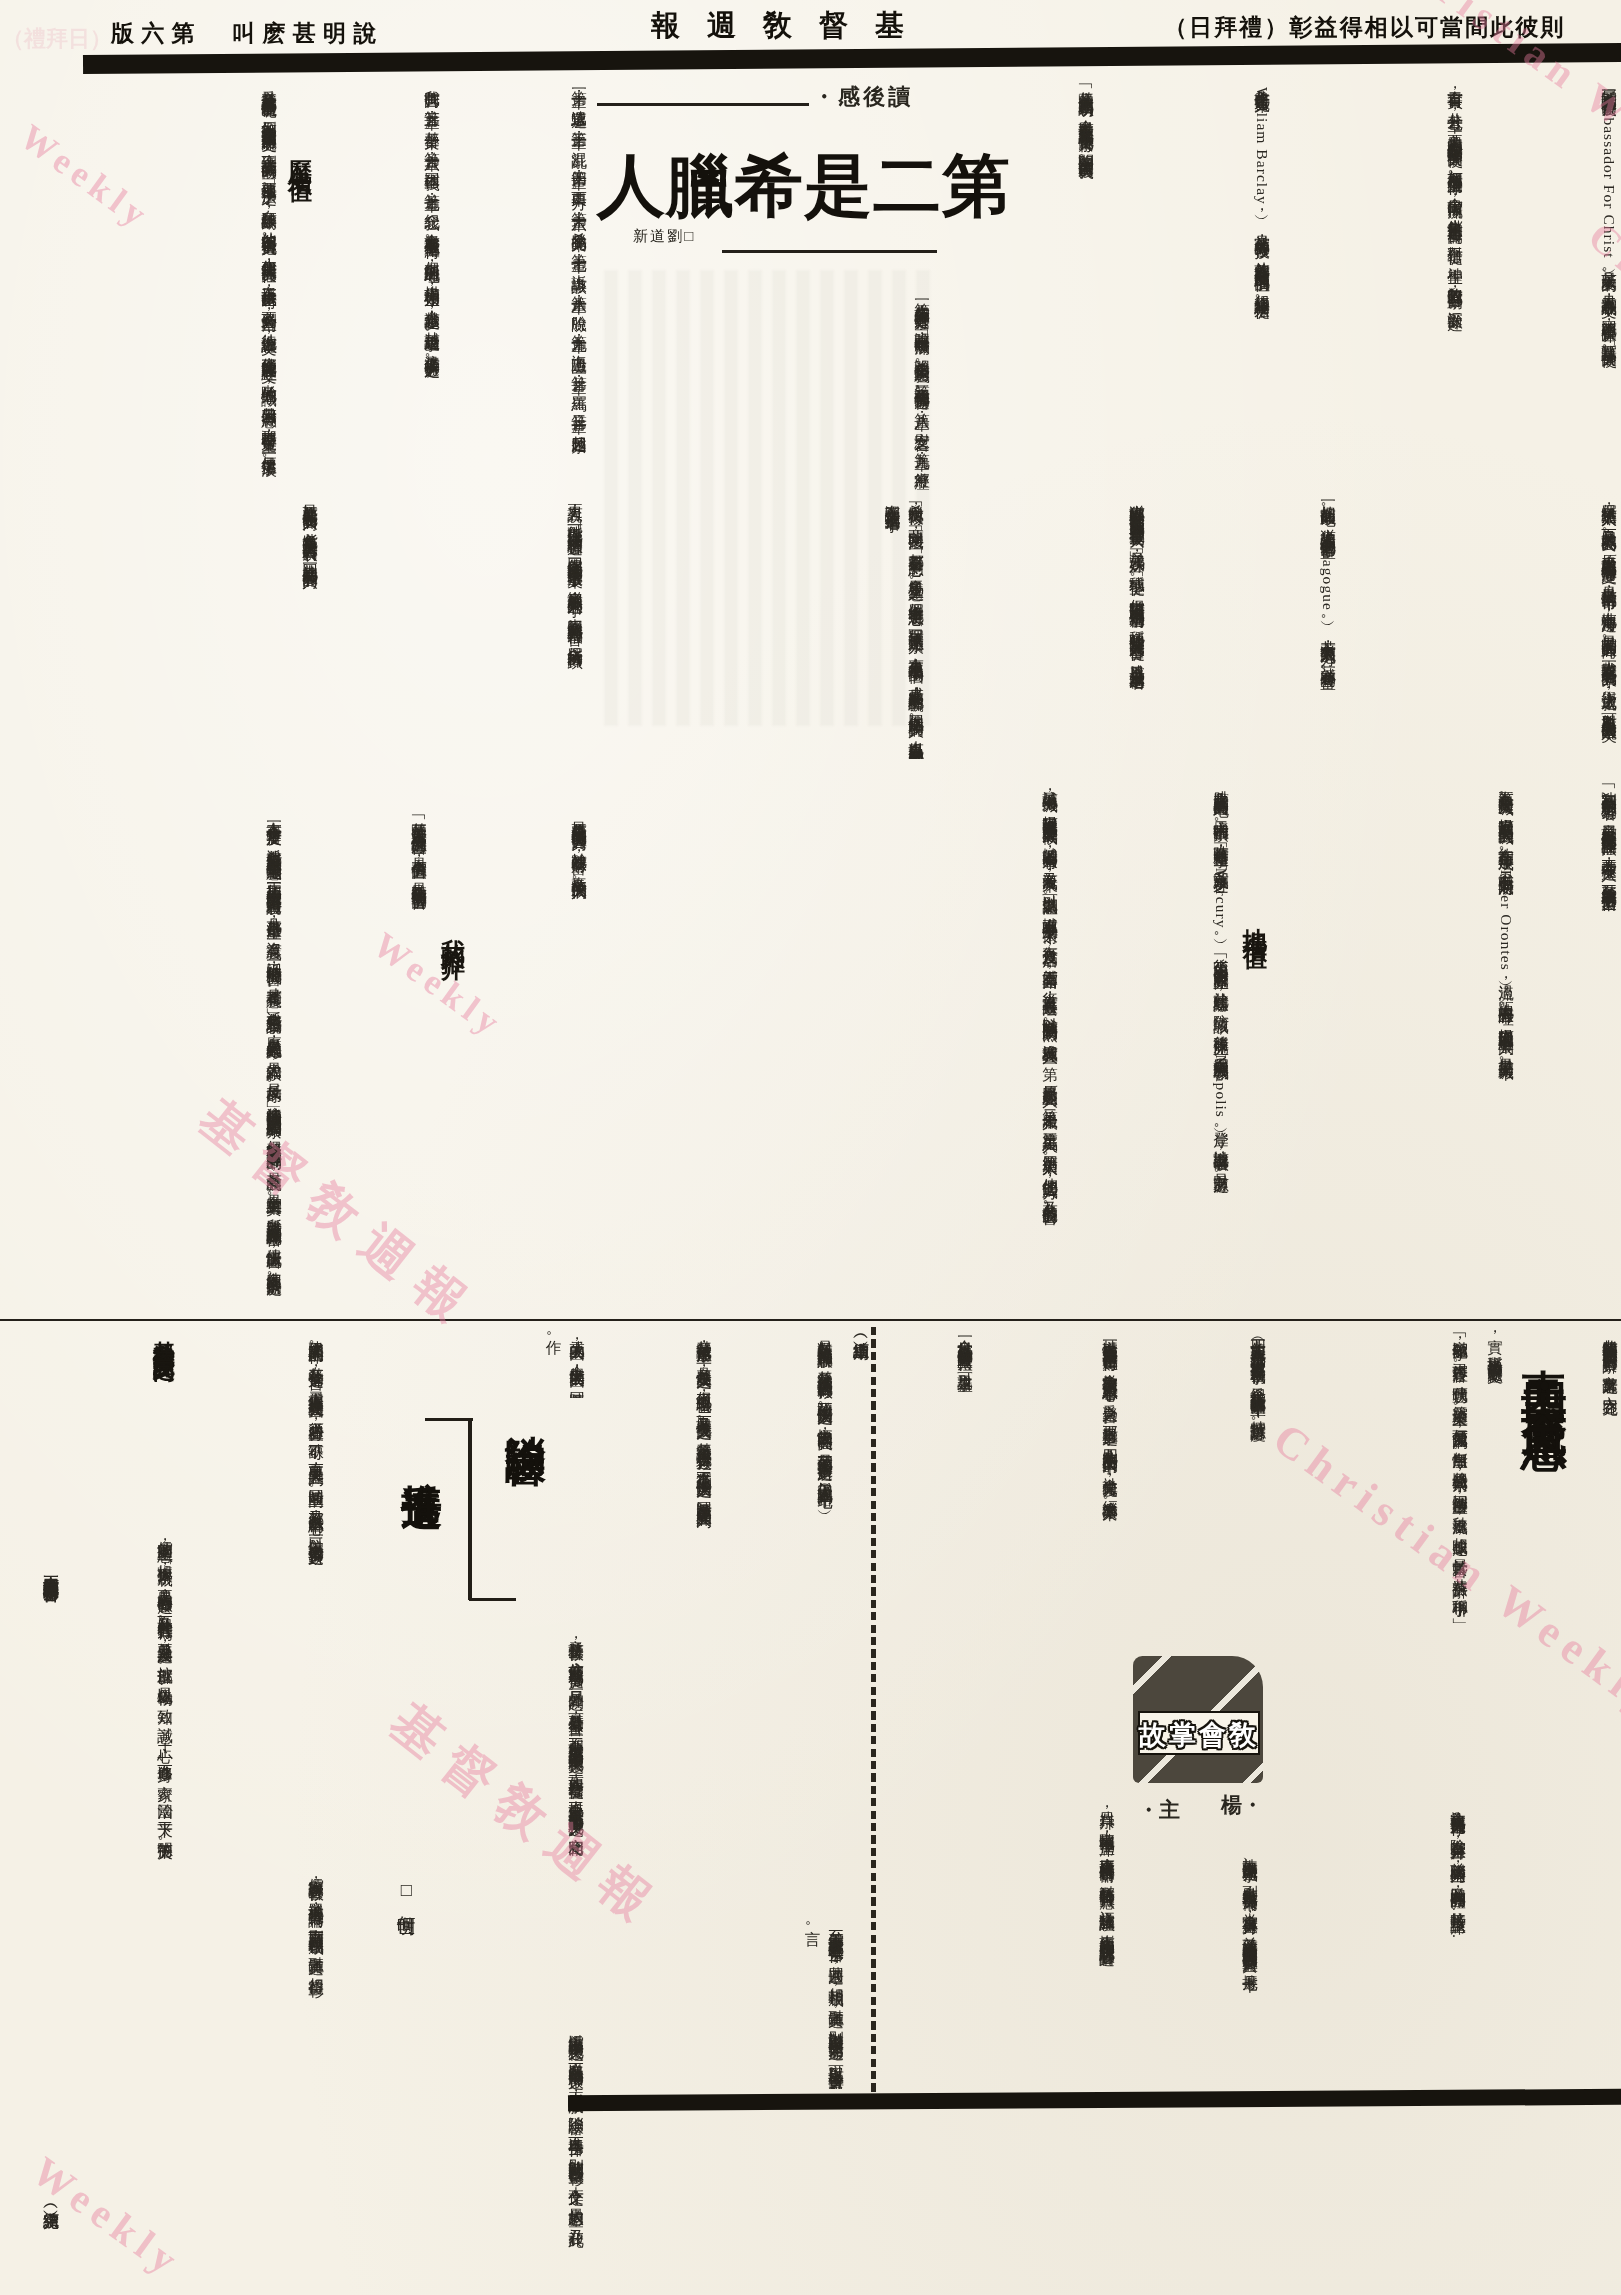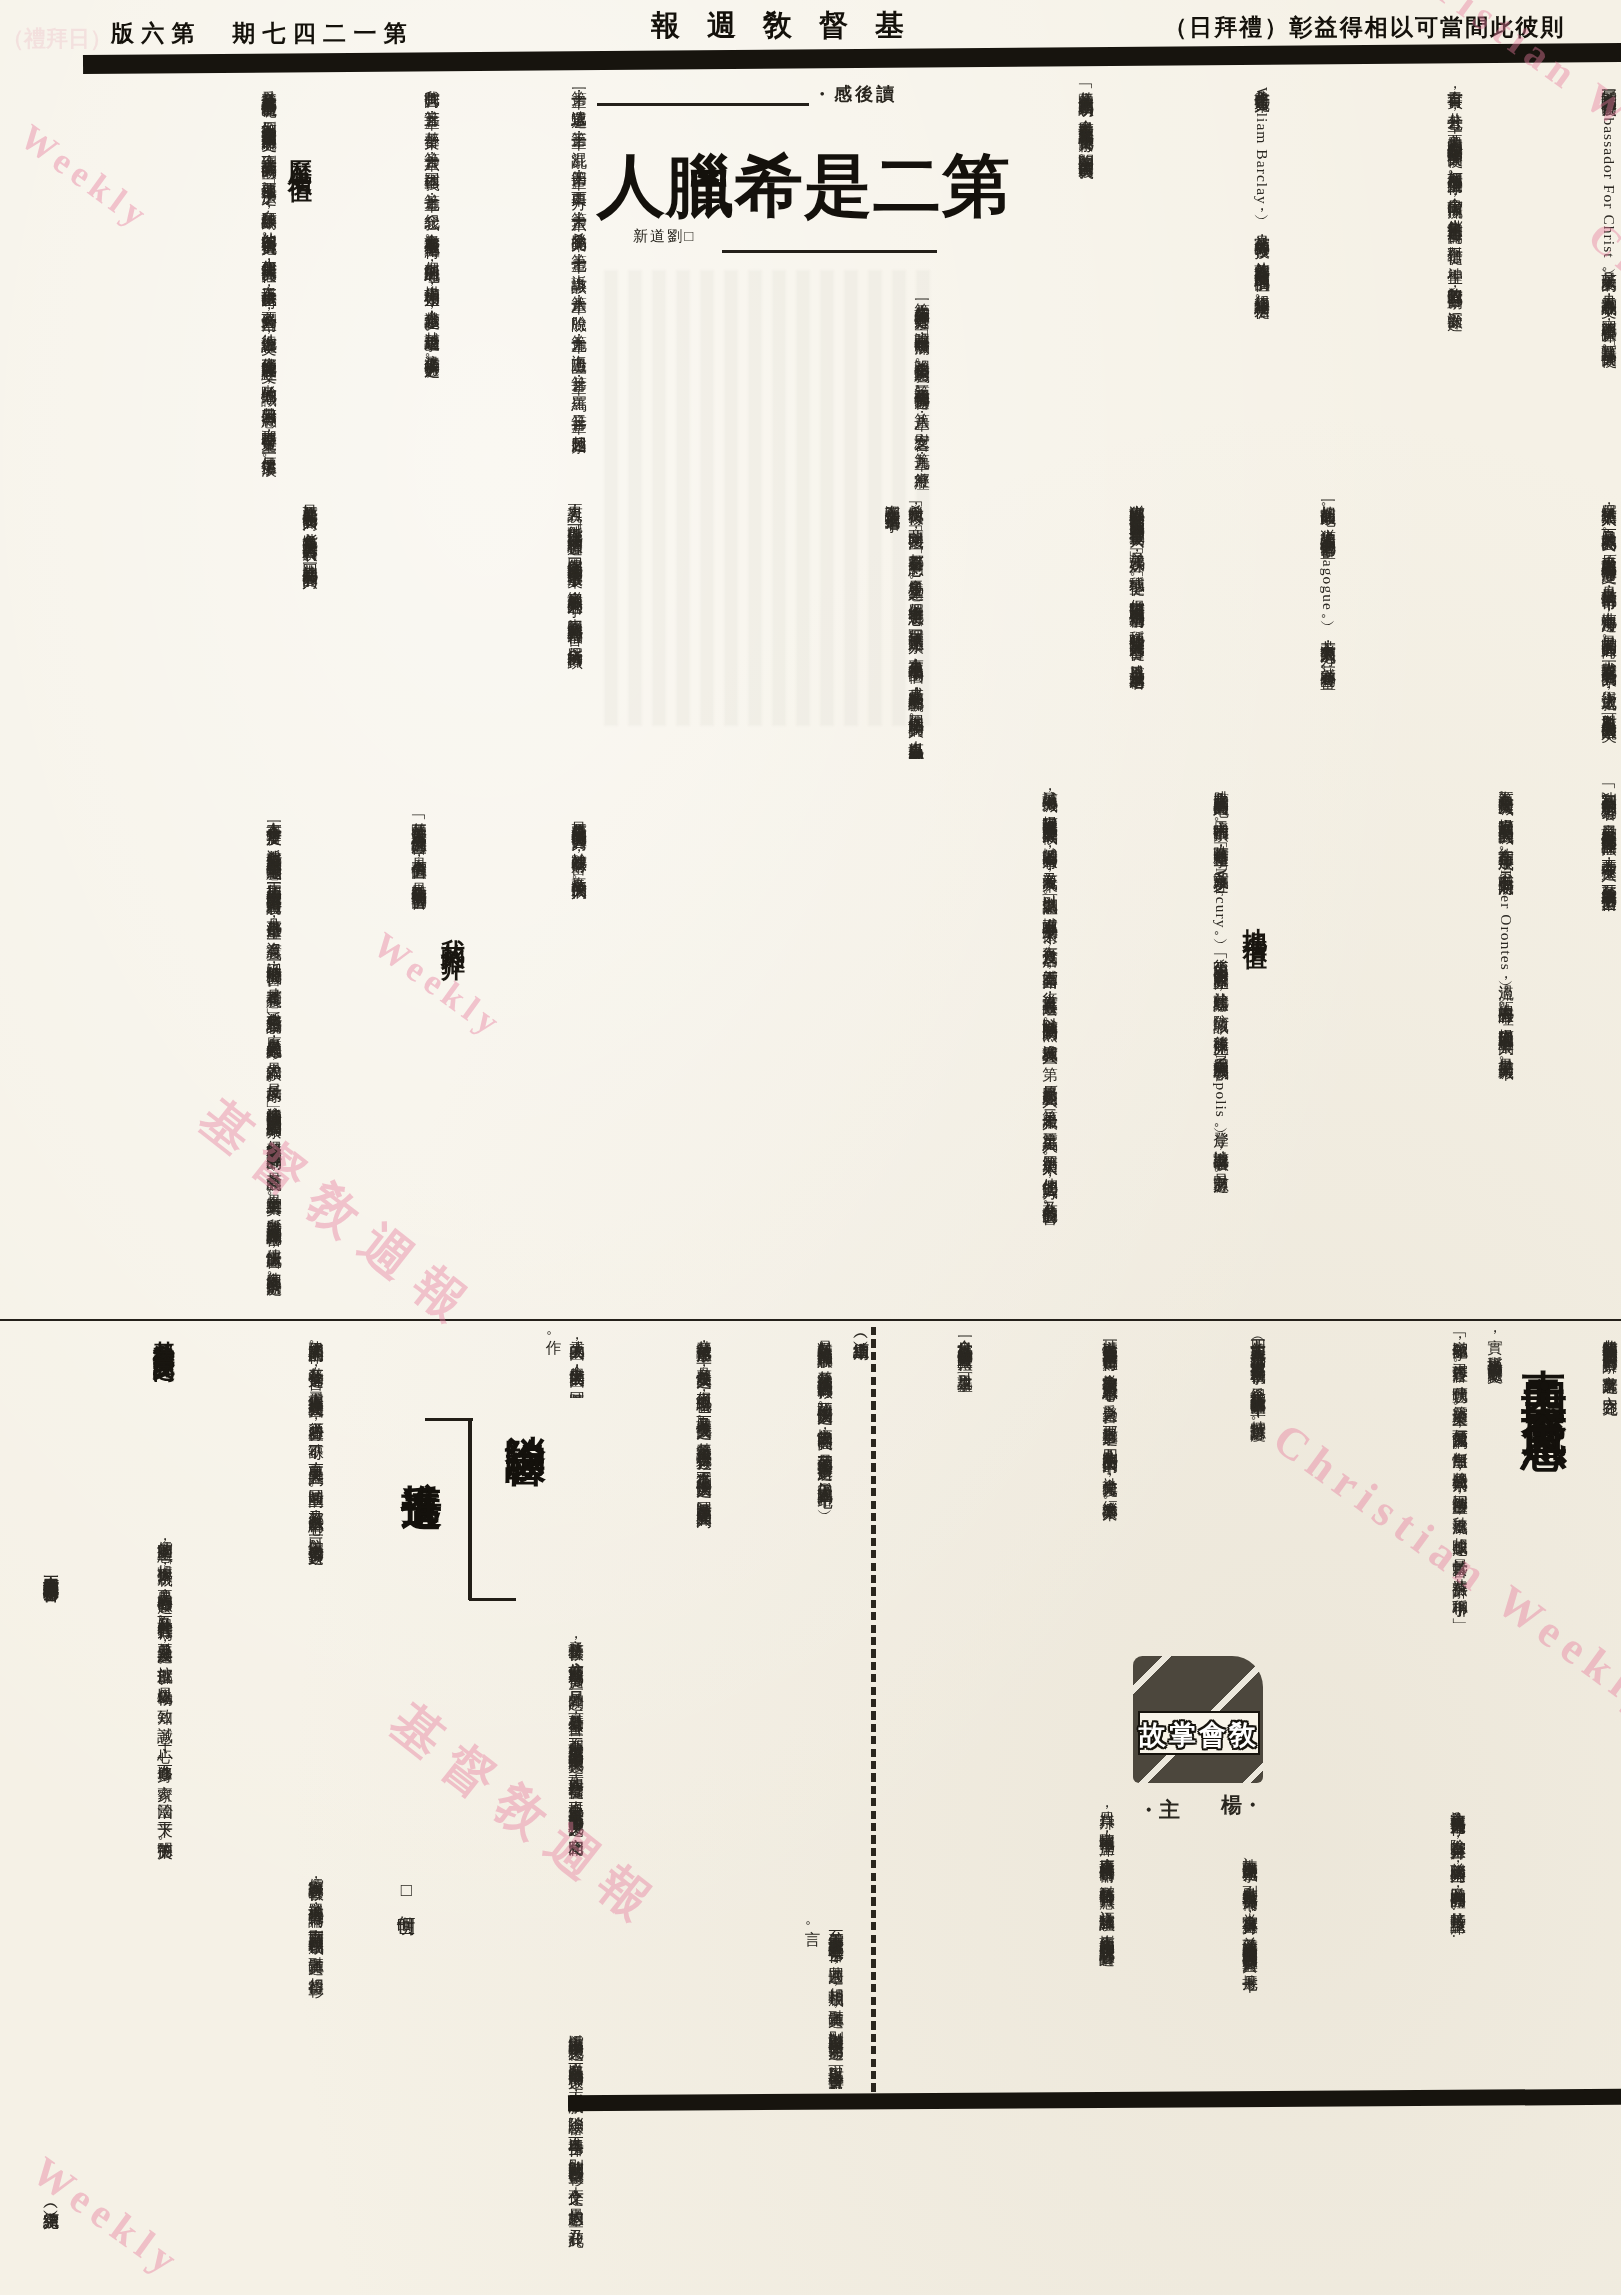--- a/index.html
+++ b/index.html
@@ -33,33 +33,33 @@
         background-image:repeating-linear-gradient(135deg, rgba(255,255,255,0) 0 21px, rgba(245,241,230,.95) 21px 27px, rgba(255,255,255,0) 27px 73px);
         border-radius:9.3px 31px 6.2px 6.2px;}
   .pink{color:rgba(220,120,150,.35);}
 </style>
 </head>
 <body>
 
 <div class="page">
 
   <div class="abs masthead rtl pink" style="left:2.1px;top:24px;font-size:22px;opacity:.45">（日拜禮）</div>
-  <div class="abs masthead rtl" style="left:111px;top:17.6px;font-size:23px;letter-spacing:7.3px">第一二四七期　第六版</div>
+  <div class="abs masthead rtl" style="left:111px;top:17.6px;font-size:23px;letter-spacing:7.3px">說明甚麽叫　第六版</div>
   <div class="abs masthead rtl" style="left:651px;top:6.2px;font-size:29px;letter-spacing:27px">基督敎週報</div>
   <div class="abs masthead rtl" style="left:1164px;top:12.4px;font-size:23px;letter-spacing:2.1px">則彼此間當可以相得益彰（禮拜日）</div>
   <div class="abs bar" style="left:83px;top:49px;width:1542px;height:18.7px;transform:rotate(-.45deg)"></div>
 
   <div class="abs vt" style="left:1473px;top:78px;width:148px;height:394px">最近閱讀一書「基督的大使」（Ambassador For Christ）是英文版本的。未見有人翻譯成中文，因此筆者不揣冒昧，暫譯爲「基督的大使」。</div>
   <div class="abs vt" style="left:1280px;top:78px;width:187px;height:394px">全書有二百頁，共分廿七章，主要的中心思想是介紹聖保羅作基督的大使，如何爲基督作傳道的工作。全書簡潔流暢，銷售量已超過二百萬冊，對平信徒、神學生、敎牧同工都有幫助，深受歡迎。</div>
   <div class="abs vt" style="left:1103px;top:78px;width:171px;height:394px">此書作者是巴克萊（William Barclay），是當代著名的神學敎授，他的著作具有歷史的價值及地理的價值，很值得介紹給華人信徒。</div>
   <div class="abs vt" style="left:942px;top:78px;width:156px;height:394px">「基督的大使」此書易讀易明，全書以希伯來文化及羅馬帝國文化爲背景，闡明聖保羅書信的眞義。</div>
 
   <div class="abs ghost" style="left:604px;top:270px;width:327px;height:456px"></div>
   <div class="abs rule" style="left:597px;top:103px;width:212px;height:2.6px"></div>
-  <div class="abs rtl" style="left:813px;top:82px;font-size:18px;font-weight:bold;letter-spacing:3.1px">讀後感・</div>
+  <div class="abs rtl" style="left:813px;top:82px;font-size:22px;font-weight:bold;letter-spacing:3.1px">讀後感・</div>
   <div class="abs rtl" style="left:597px;top:141px;font-size:68px;font-weight:bold;letter-spacing:1px;color:#14110c">第二是希臘人</div>
   <div class="abs rtl" style="left:633px;top:227px;font-size:15px;letter-spacing:2.1px">□劉道新</div>
   <div class="abs rule" style="left:722px;top:250px;width:215px;height:2.6px"></div>
 
   <div class="abs vt" style="left:607px;top:290px;width:327px;height:456px">第一章先介紹保羅的家庭背景，說明甚麽叫「時候滿了」，說明希伯來人的意義。第三章說明他佈道的首途。第八章：安慰之言。第九章：常經歷。</div>
   <div class="abs vt" style="left:448px;top:78px;width:143px;height:394px">第十一章：遣選驅逐。第十三章：混亂。第十四章：東西二方。第十六章：希臘的光榮。第十七章：上訴該撒。第十八章：脫險。第十九章：海上遇險。第廿一章：羅馬。第廿二章：超越囚禁。</div>
   <div class="abs vt" style="left:340px;top:78px;width:104px;height:394px">我眞苦阿！第廿五章：基督十架。第廿六章：因信稱義。第廿七章：紀念我。全書看來有些似聖保羅傳。但其中所記的地理，描畫得栩栩如生，令人越讀越愛，越讀越愛追求。這是作者的獨特之處。</div>
 
   <div class="abs vh" style="left:284px;top:141px;height:124px">歷史價值</div>
   <div class="abs vt" style="left:32px;top:78px;width:249px;height:399px">爲甚麽我說此書甚具歷史價值呢？例如第二章中描寫希伯來人的傳統歷史：到達十二或十三歲的時候，便要稱爲「律法之子」了。在該段年齡期，他的父親便不負責他了。少年便要負律法的責任，在接近十二歲生日時，必要到會堂內，待他上台讀經文，然後便會被問及一些經文，考驗他的知識，若果回答滿意，那時便不再是兒童了，便是一位男子漢了。</div>

